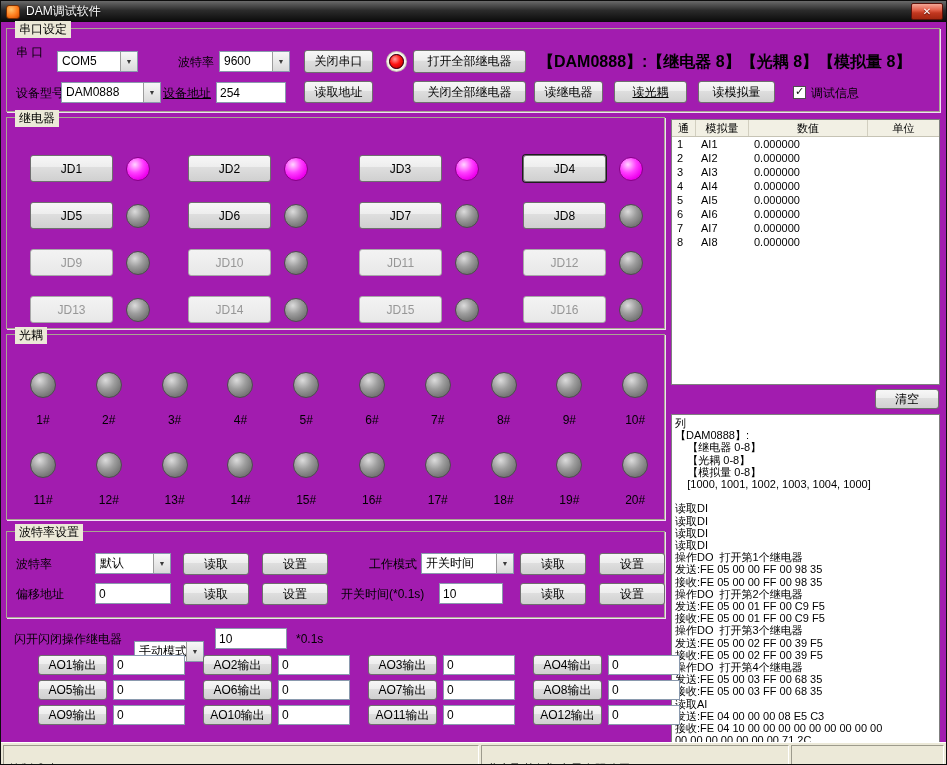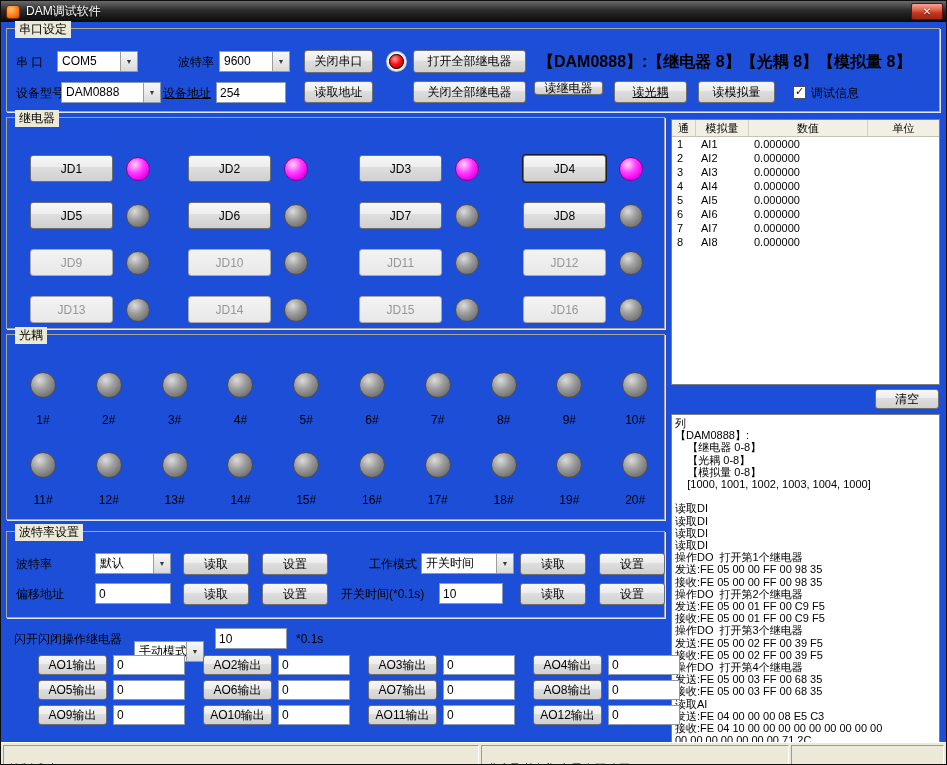--- a/index.html
+++ b/index.html
@@ -1,18 +1,18 @@
 <!DOCTYPE html>
 <html><head>
 <meta charset="utf-8">
 <style>
   * { margin:0; padding:0; box-sizing:border-box; }
   html,body { background:#4a4a4a; }
   body { font-family:"Liberation Sans","DejaVu Sans",sans-serif; }
-  .window { position:relative; width:947px; height:765px; background:#1d4ed8; border:1px solid #0d0d0d; overflow:hidden; }
+  .window { position:relative; width:947px; height:765px; background:#a21caf; border:1px solid #0d0d0d; overflow:hidden; }
 
   
   .titlebar { position:absolute; left:0; top:0; right:0; height:21px;
     background:linear-gradient(#6a6a6a,#2b2b2b 45%,#0a0a0a); display:flex; align-items:center; padding-left:5px; }
   .app-icon { width:14px; height:14px; border-radius:3px; flex:0 0 auto;
     background:radial-gradient(circle at 35% 30%, #ffc36b, #ff7d1d 55%, #d14a00); border:1px solid #7c2f00; }
   .title-text { color:#fff; font-size:12px; margin-left:6px; text-shadow:0 1px 2px #000; }
   .close-btn { position:absolute; right:3px; top:2px; width:32px; height:17px;
     background:linear-gradient(#f3a696,#e2604a 40%,#c1371f 60%,#a22710);
     border:1px solid #5c110a; border-radius:2px; display:flex; align-items:center; justify-content:center; cursor:pointer; }
@@ -105,21 +105,21 @@
     <span class="app-icon"></span>
     <span class="title-text">DAM调试软件</span>
     <span class="close-btn">
       <span class="close-x">✕</span>
     </span>
   </div>
 
   <div class="group" style="left:5px;top:27px;width:934px;height:84px;">
     <span class="gtitle">串口设定</span>
 
-    <span class="lbl" style="left:9px;top:22px;">串 口</span>
+    <span class="lbl" style="left:9px;top:12px;">串 口</span>
     <div class="combo" style="left:50px;top:22px;width:81px;">
       <span class="combo-text">COM5</span>
       <span class="combo-arrow">▼</span>
     </div>
 
     <span class="lbl" style="left:171px;top:22px;">波特率</span>
     <div class="combo" style="left:212px;top:22px;width:71px;">
       <span class="combo-text">9600</span>
       <span class="combo-arrow">▼</span>
     </div>
@@ -133,21 +133,21 @@
     <div class="combo" style="left:54px;top:53px;width:100px;">
       <span class="combo-text">DAM0888</span>
       <span class="combo-arrow">▼</span>
     </div>
 
     <span class="lbl" style="left:156px;top:53px;text-decoration:underline;">设备地址</span>
     <input class="tb abs" style="left: 209px; top: 53px; width: 70px;" value="254">
 
     <button class="btn abs" style="left:297px;top:52px;width:69px;height:22px;">读取地址</button>
     <button class="btn abs" style="left:406px;top:52px;width:113px;height:22px;">关闭全部继电器</button>
-    <button class="btn abs" style="left:527px;top:52px;width:69px;height:14px;">读继电器</button>
+    <button class="btn abs" style="left:527px;top:52px;width:69px;height:22px;">读继电器</button>
     <button class="btn abs" style="left:607px;top:52px;width:73px;height:22px;text-decoration:underline;">读光耦</button>
     <button class="btn abs" style="left:691px;top:52px;width:77px;height:22px;">读模拟量</button>
 
     <span class="checkbox checked" style="left:786px;top:57px;"></span>
     <span class="lbl" style="left:804px;top:53px;">调试信息</span>
   </div>
 
   <div class="group" style="left:5px;top:116px;width:659px;height:212px;">
     <span class="gtitle">继电器</span>
     <div class="relay-grid">

